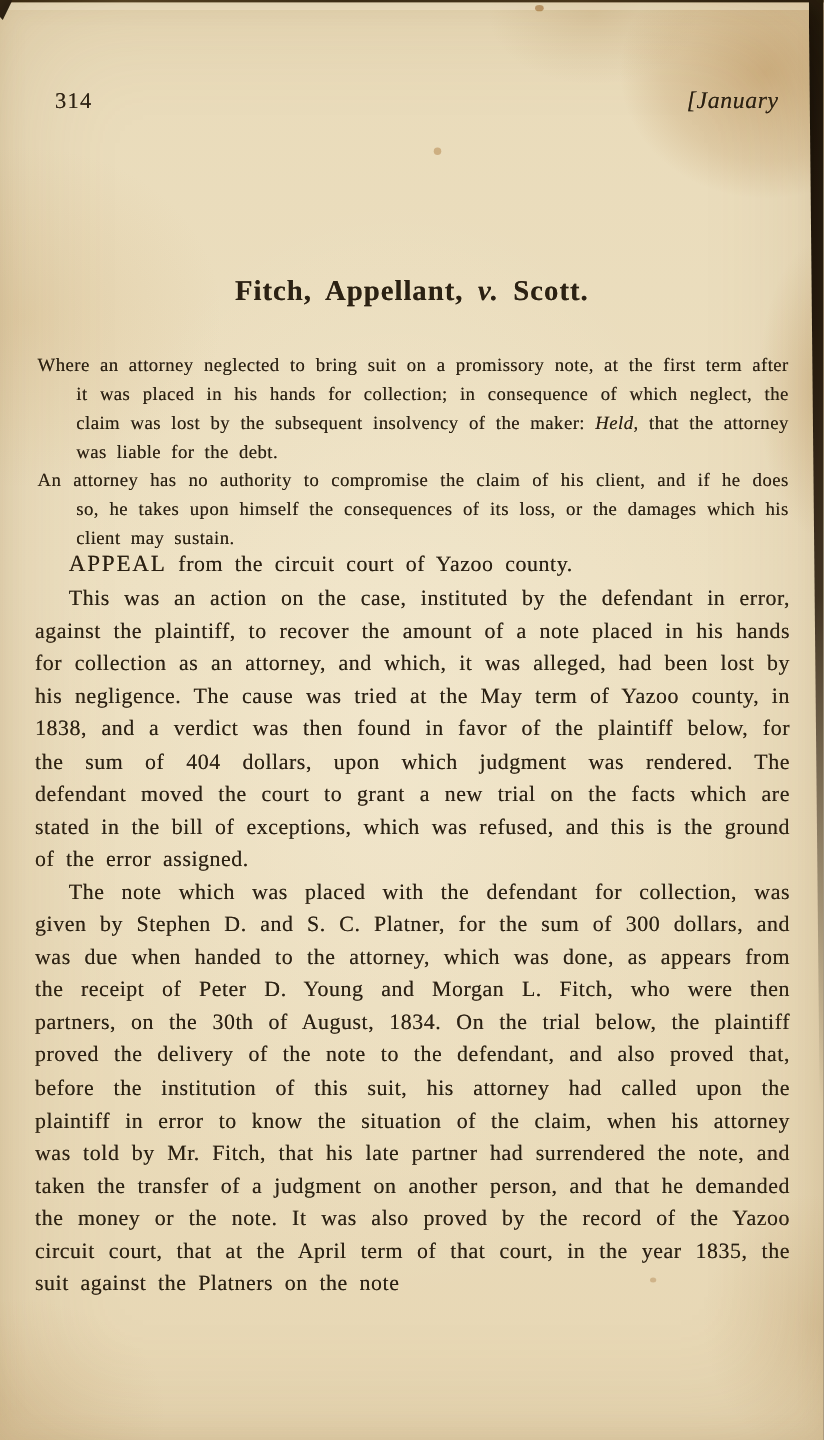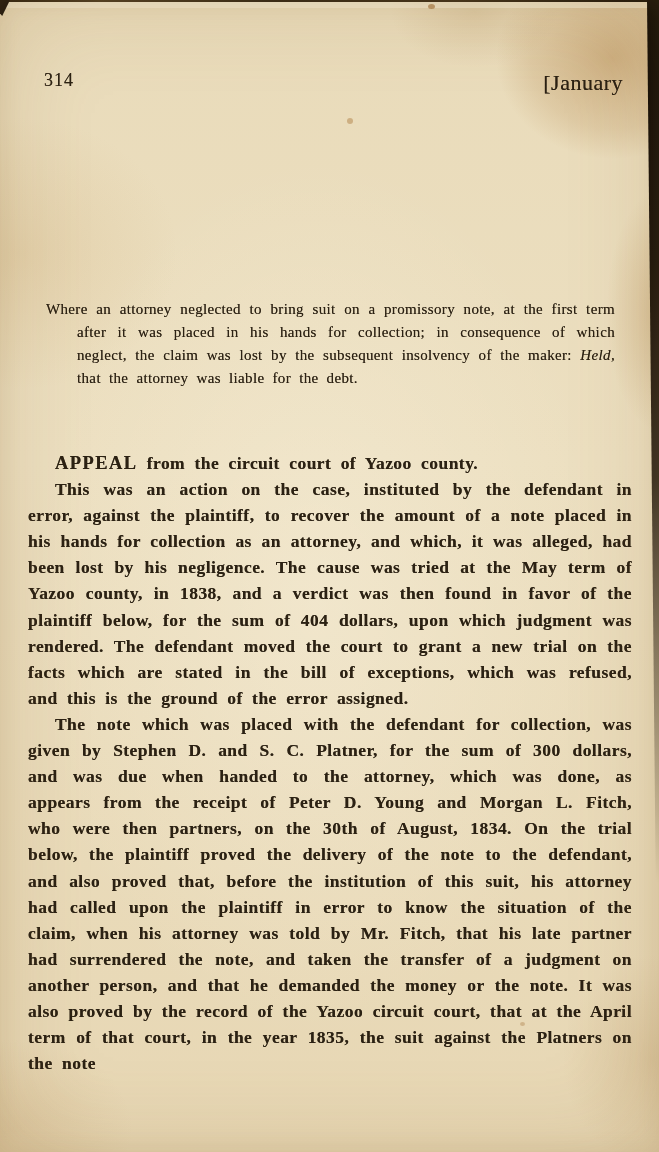--- a/index.html
+++ b/index.html
@@ -50,40 +50,40 @@
   .speck-3 { left: 520px; top: 1022px; width: 5px; height: 4px; background: rgba(170,125,70,0.40); }
 
   
   .ink { text-shadow: 0 0 0.5px rgba(43,33,19,0.65); }
   .header { position: absolute; top: 68px; left: 0; right: 0; height: 26px; }
   .page-number { position: absolute; left: 44px; top: 2px; font-size: 18px; letter-spacing: 1px; }
   .running-title {
     text-align: center; font-size: 20px; letter-spacing: 3px; word-spacing: 9px;
     text-shadow: 0.4px 0 0 rgba(43,33,19,0.9);
   }
-  .term-label { position: absolute; right: 36px; top: 2px; font-size: 22px; letter-spacing: 0.5px; }
+  .term-label { position: absolute; right: 36px; top: 2px; font-style: italic; font-size: 19px; letter-spacing: 0.5px; }
 
   .case-title {
     position: absolute; top: 220px; left: 0; right: 0; margin: 0;
     text-align: center; font-size: 23px; font-weight: bold;
     letter-spacing: 0.8px; word-spacing: 5px;
   }
   .ital { font-style: italic; }
 
   .headnotes {
     position: absolute; top: 282px; left: 30px; right: 28px;
     font-size: 15px; line-height: 23px; text-align: justify;
     letter-spacing: 0.35px; word-spacing: 4px;
   }
-  .headnote { margin: 16px; padding-left: 31px; text-indent: -31px; }
+  .headnote { margin: 0; padding-left: 31px; text-indent: -31px; }
 
   .opinion {
-    position: absolute; top: 450px; left: 28px; right: 27px;
+    position: absolute; top: 438px; left: 28px; right: 27px;
     font-size: 17.5px; line-height: 26.1px; text-align: justify;
-    letter-spacing: 0.45px; word-spacing: 4.5px; font-weight: bold;
+    letter-spacing: 0.45px; word-spacing: 4.5px;
   }
   .para { margin: 0; text-indent: 27px; }
   .lead-caps { font-size: 18.5px; letter-spacing: 1.4px; }
 </style>
 </head>
 <body>
 
 <div class="page">
 
   <div class="top-edge"></div>
@@ -92,23 +92,25 @@
   <div class="corner-mark"></div>
   <div class="speck speck-1"></div>
   <div class="speck speck-2"></div>
   <div class="speck speck-3"></div>
 
   <header class="header ink">
     <span class="page-number">314</span>
     <span class="term-label">[January</span>
   </header>
 
+  <h1 class="case-title ink"><span>Fitch, Appellant, </span><span class="ital">v.</span><span> Scott.</span></h1>
 
   <section class="headnotes ink">
     <p class="headnote"><span>Where an attorney neglected to bring suit on a promissory note, at the first term after it was placed in his hands for collection; in consequence of which neglect, the claim was lost by the subsequent insolvency of the maker: </span><span class="ital">Held,</span><span> that the attorney was liable for the debt.</span></p>
+    <p class="headnote"><span>An attorney has no authority to compromise the claim of his client, and if he does so, he takes upon himself the consequences of its loss, or the damages which his client may sustain.</span></p>
   </section>
 
   <section class="opinion ink">
     <p class="para"><span class="lead-caps">APPEAL</span><span> from the circuit court of Yazoo county.</span></p>
     <p class="para">This was an action on the case, instituted by the defendant in error, against the plaintiff, to recover the amount of a note placed in his hands for collection as an attorney, and which, it was alleged, had been lost by his negligence. The cause was tried at the May term of Yazoo county, in 1838, and a verdict was then found in favor of the plaintiff below, for the sum of 404 dollars, upon which judgment was rendered. The defendant moved the court to grant a new trial on the facts which are stated in the bill of exceptions, which was refused, and this is the ground of the error assigned.</p>
     <p class="para">The note which was placed with the defendant for collection, was given by Stephen D. and S. C. Platner, for the sum of 300 dollars, and was due when handed to the attorney, which was done, as appears from the receipt of Peter D. Young and Morgan L. Fitch, who were then partners, on the 30th of August, 1834. On the trial below, the plaintiff proved the delivery of the note to the defendant, and also proved that, before the institution of this suit, his attorney had called upon the plaintiff in error to know the situation of the claim, when his attorney was told by Mr. Fitch, that his late partner had surrendered the note, and taken the transfer of a judgment on another person, and that he demanded the money or the note. It was also proved by the record of the Yazoo circuit court, that at the April term of that court, in the year 1835, the suit against the Platners on the note</p>
   </section>
 
   <div class="vignette"></div>
 </div>

